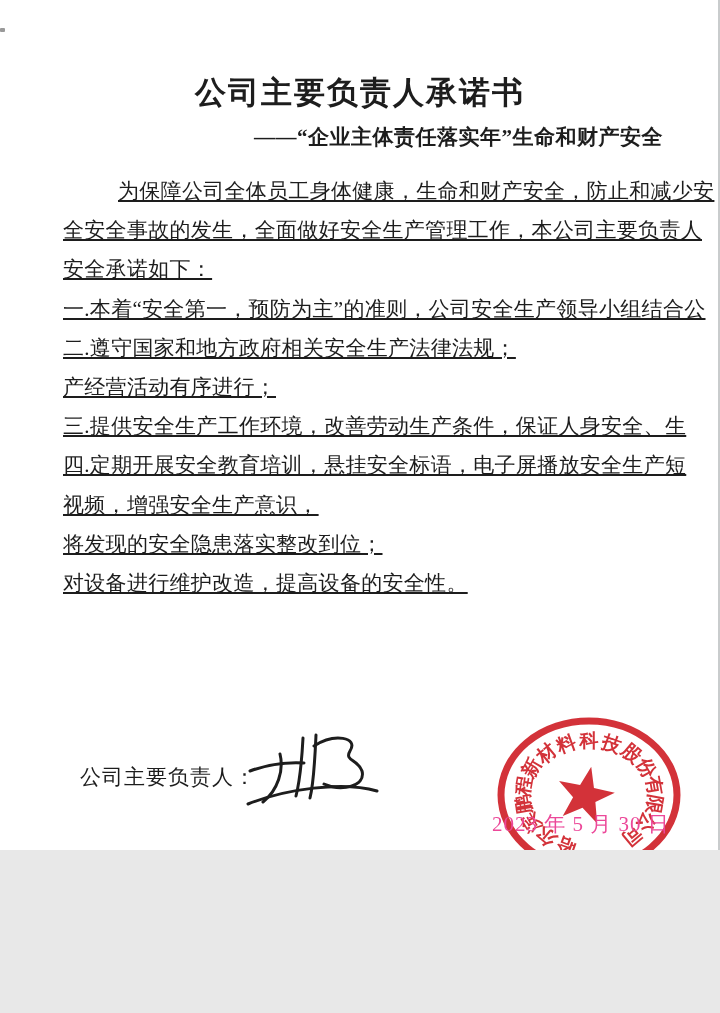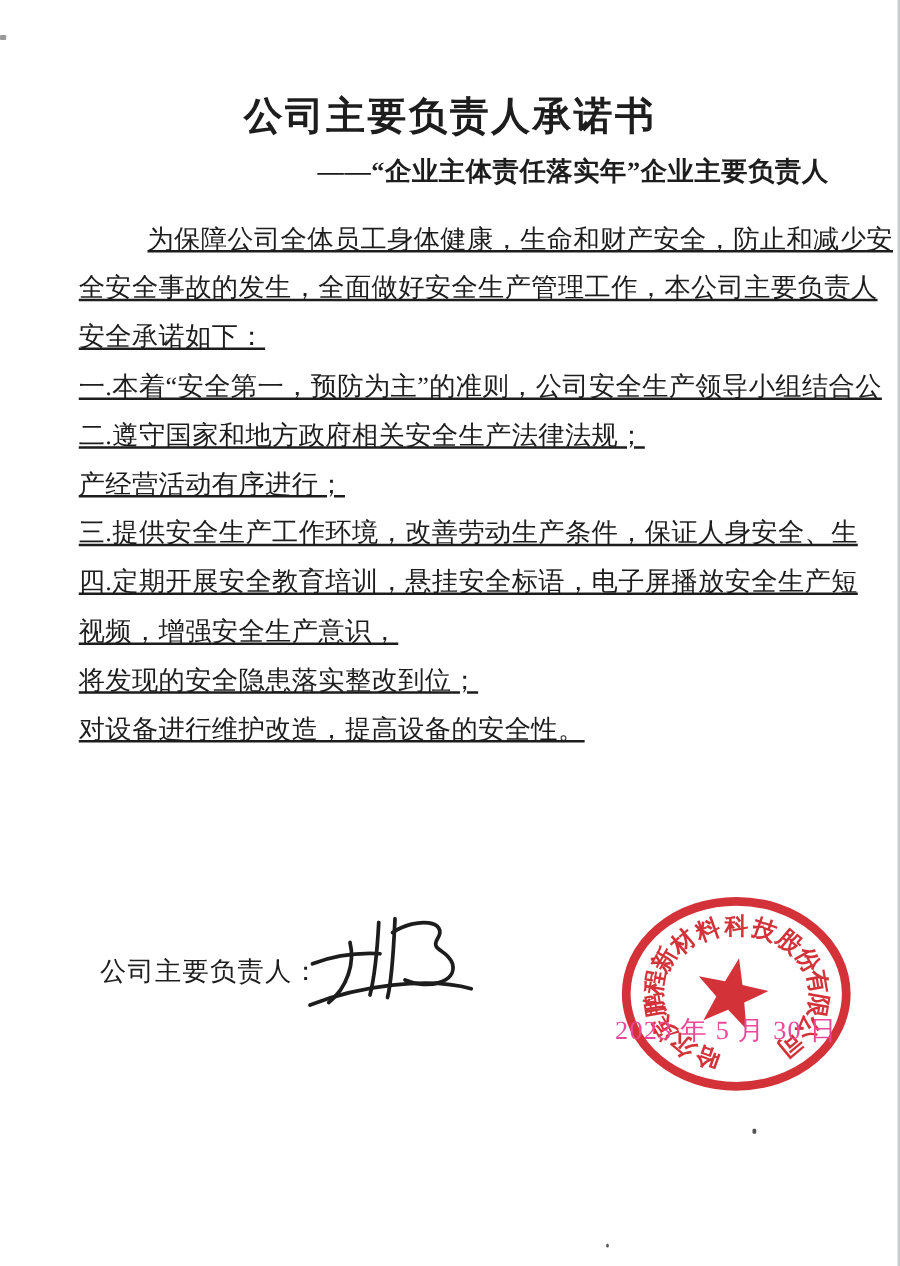--- a/index.html
+++ b/index.html
@@ -1,19 +1,19 @@
 <!DOCTYPE html>
 <html style="--stamp: #d0232b; --ink: #1d1d1d;"><head>
 <meta charset="utf-8">
 <style>
   :root { --ink:#1d1d1d; --stamp:#d0232b; }
   * { margin:0; padding:0; box-sizing:border-box; }
   body { background:#e8e8e8; font-family:"Liberation Serif","DejaVu Serif",serif; }
   .page {
-    position:relative; width:720px; height:1013px;
+    position:relative; width:720px; height:850px;
     background:#ffffff; overflow:hidden; margin:0 auto;
     color:var(--ink);
     padding-left:43px;
   }
   .doc-title {
     position:absolute; top:72px; left:0; width:720px;
     text-align:center; font-size:31px; font-weight:700;
     letter-spacing:2px; white-space:nowrap;
   }
   .doc-subtitle {
@@ -58,21 +58,21 @@
   .speck-b { top:903px; left:602px; width:3px; height:4px; }
   .speck-c { top:995px; left:485px; width:2px; height:3px; }
 </style>
 </head>
 <body>
 
 <div class="page">
 
   <div class="doc-title">公司主要负责人承诺书</div>
 
-  <div class="doc-subtitle">——“企业主体责任落实年”企业主要负责人</div>
+  <div class="doc-subtitle">——“企业主体责任落实年”生命和财产安全</div>
 
   <div class="body-text">
       <div class="body-line">为保障公司全体员工身体健康，生命和财产安全，防止和减少安</div>
       <div class="body-line">全安全事故的发生，全面做好安全生产管理工作，本公司主要负责人</div>
       <div class="body-line">安全承诺如下：</div>
       <div class="body-line">一.本着“安全第一，预防为主”的准则，公司安全生产领导小组结合公</div>
       <div class="body-line">二.遵守国家和地方政府相关安全生产法律法规；</div>
       <div class="body-line">产经营活动有序进行；</div>
       <div class="body-line">三.提供安全生产工作环境，改善劳动生产条件，保证人身安全、生</div>
       <div class="body-line">四.定期开展安全教育培训，悬挂安全标语，电子屏播放安全生产短</div>

